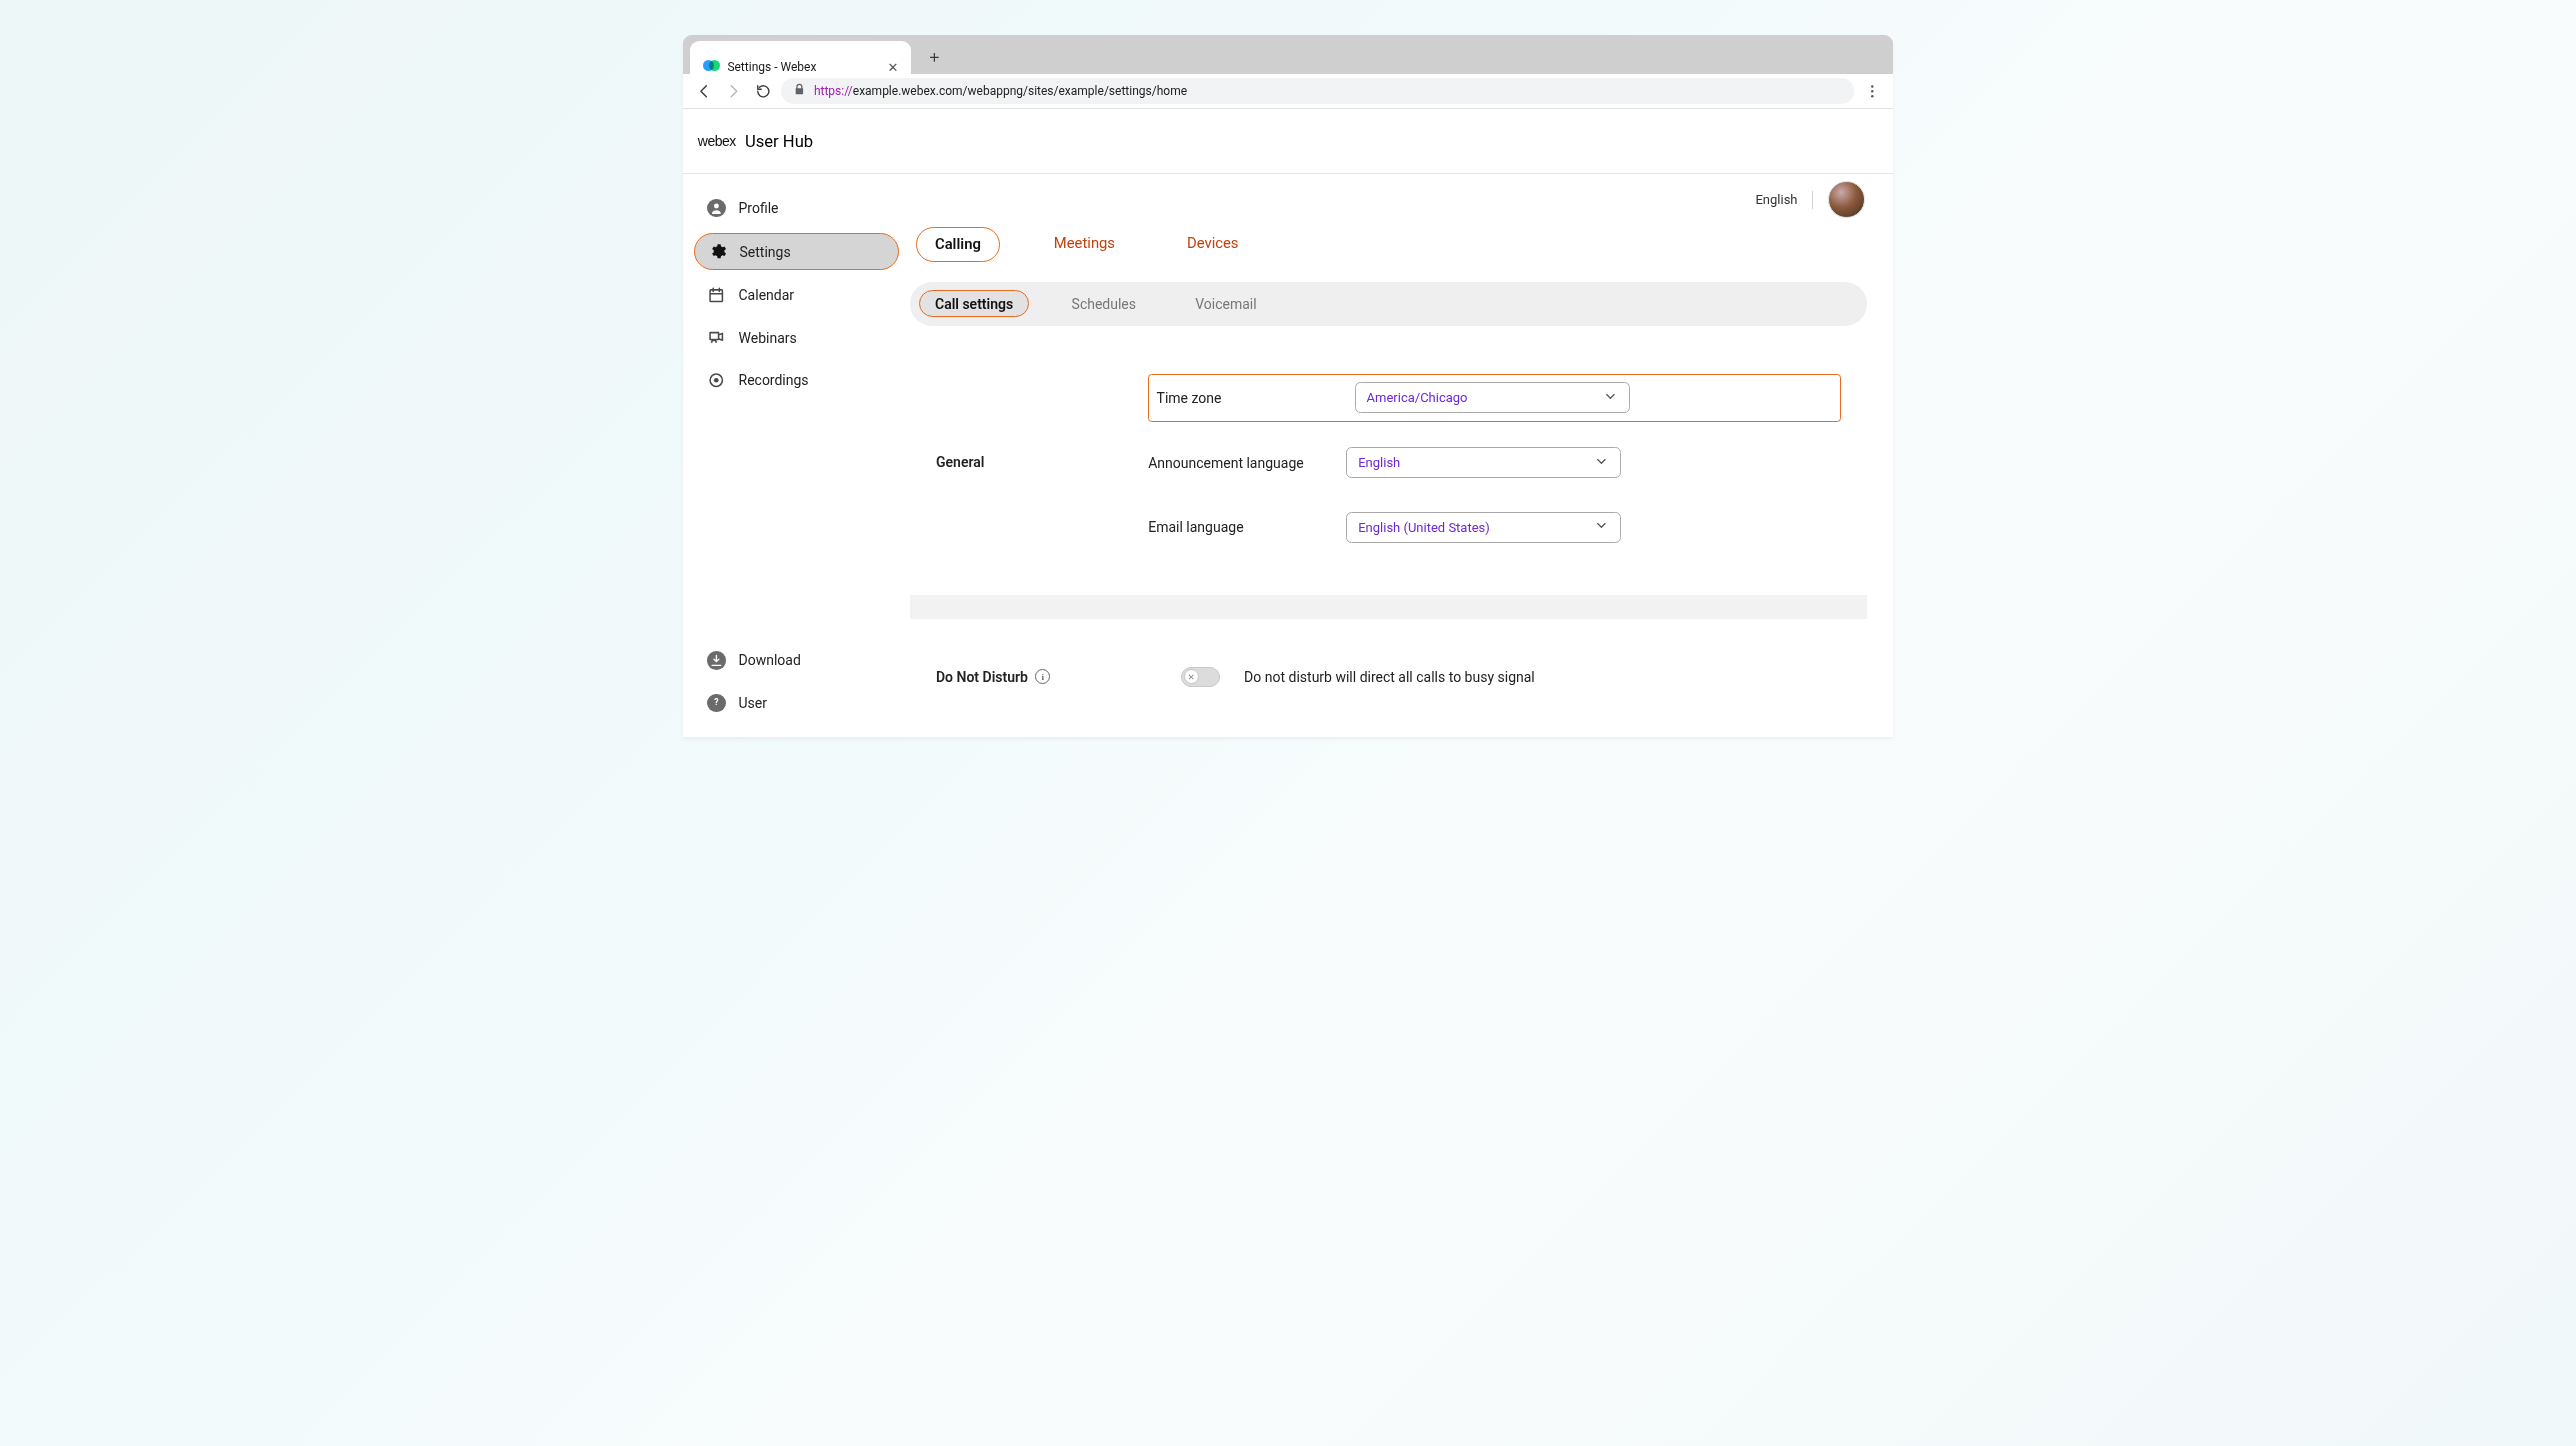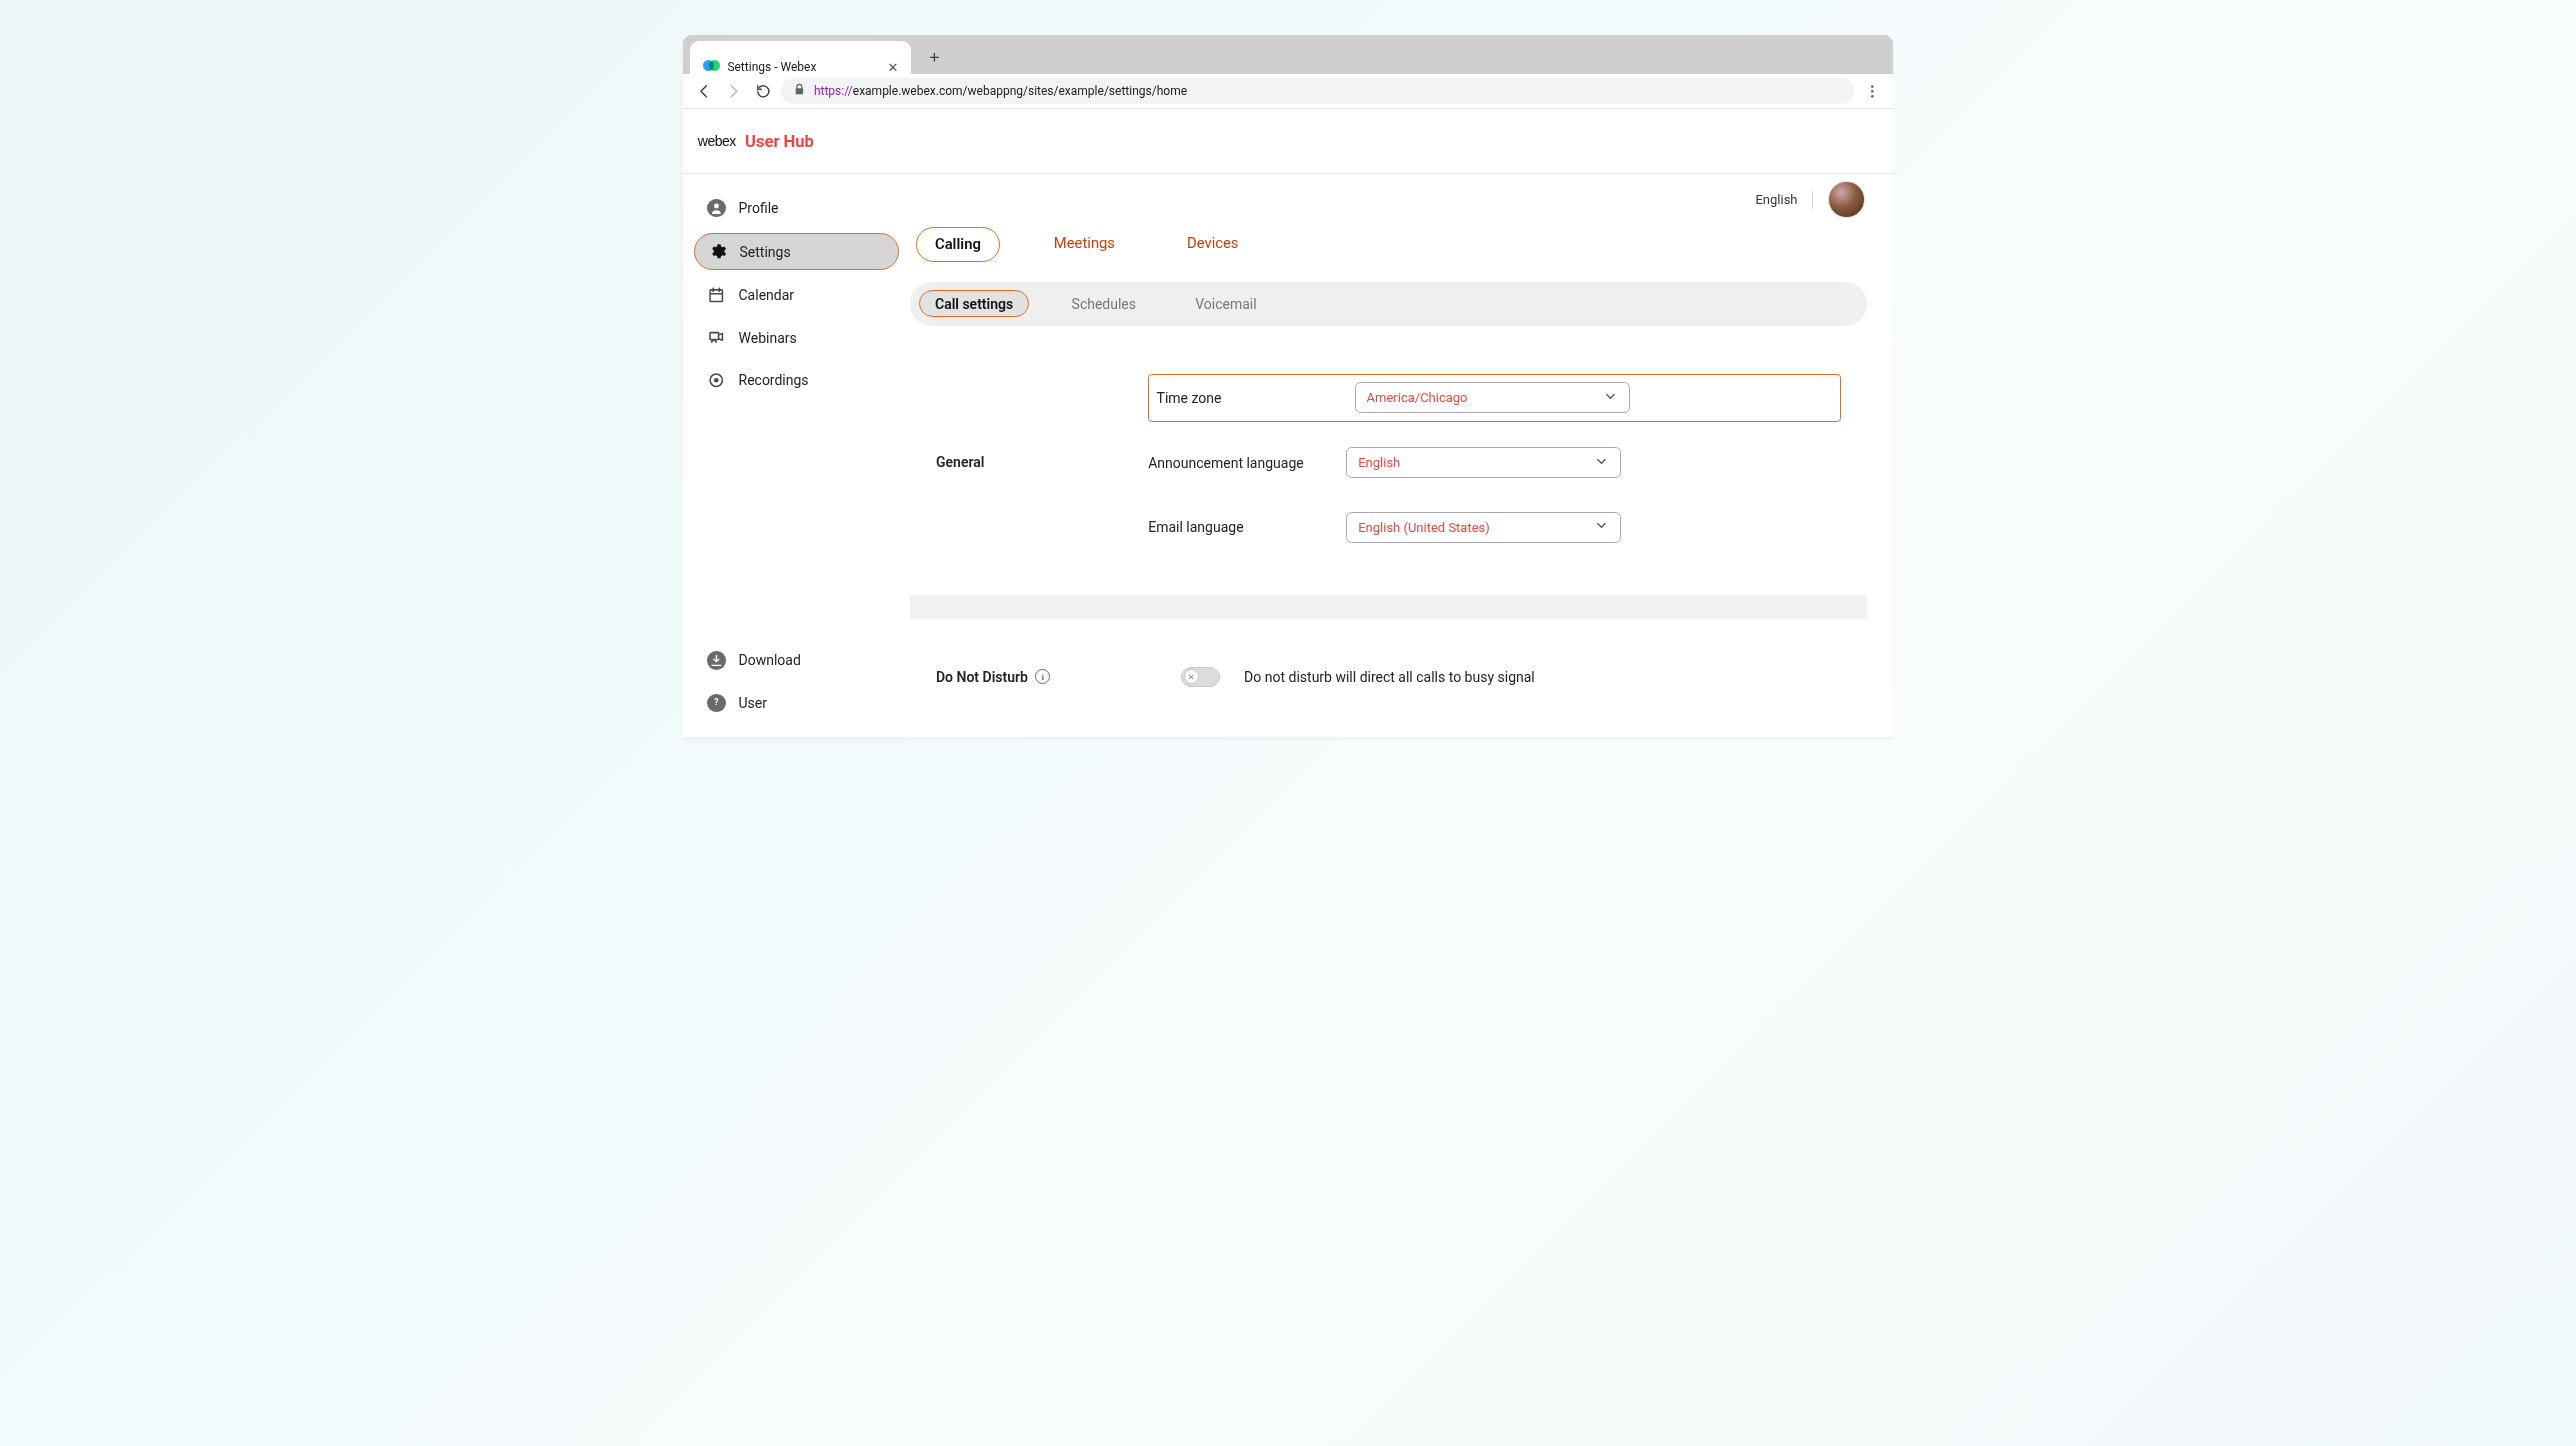--- a/index.html
+++ b/index.html
@@ -112,23 +112,23 @@
     }
     .brand {
       font-family: Arial, Helvetica, sans-serif;
       font-size: 14px;
       font-weight: 400;
       letter-spacing: -0.5px;
       color: #111;
     }
     .brand-sub {
       font-size: 16.6px;
-      color: #ef4444;
+      color: #000000;
       margin-left: 9.2px;
-      font-weight: 700;
+      font-weight: 400;
     }
 
     
     .app-body {
       display: flex;
       min-height: 563px;
     }
 
     
     .sidebar {
@@ -269,21 +269,21 @@
     .select {
       width: 275px;
       height: 31px;
       border: 0.9px solid #aaa;
       border-radius: 5.5px;
       padding: 0 11px;
       display: flex;
       align-items: center;
       justify-content: space-between;
       font-size: 13px;
-      color: #ef4444;
+      color: #6d28d9;
       background: #fff;
       cursor: pointer;
     }
     .chev-down { color: #555; }
     .highlight-box {
       border: 1.8px solid #e66b1f;
       border-radius: 3.7px;
       padding: 7.4px 7.4px;
       display: flex;
       align-items: center;

